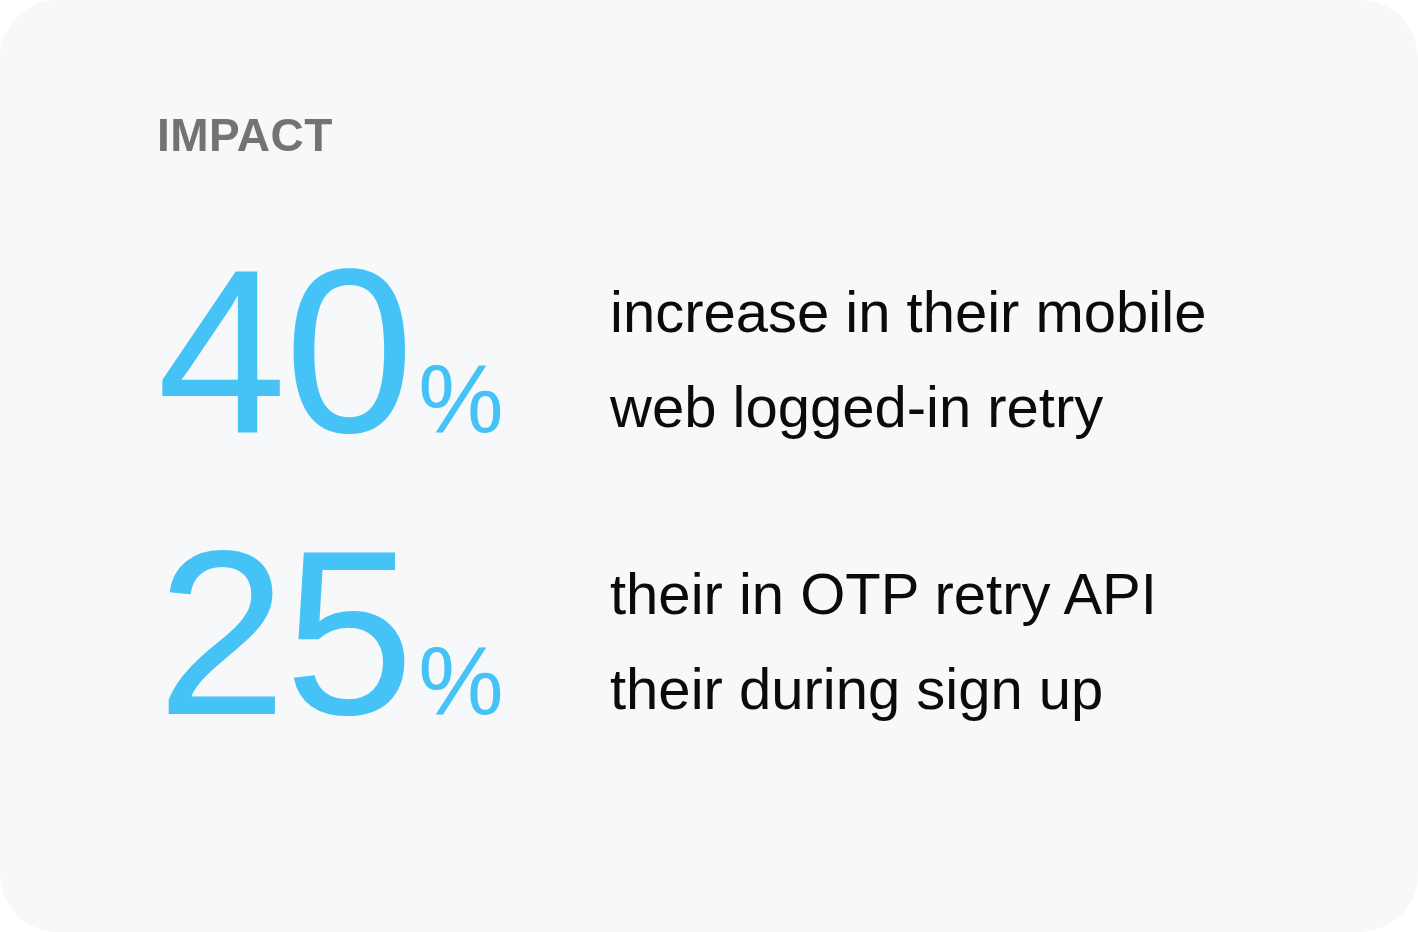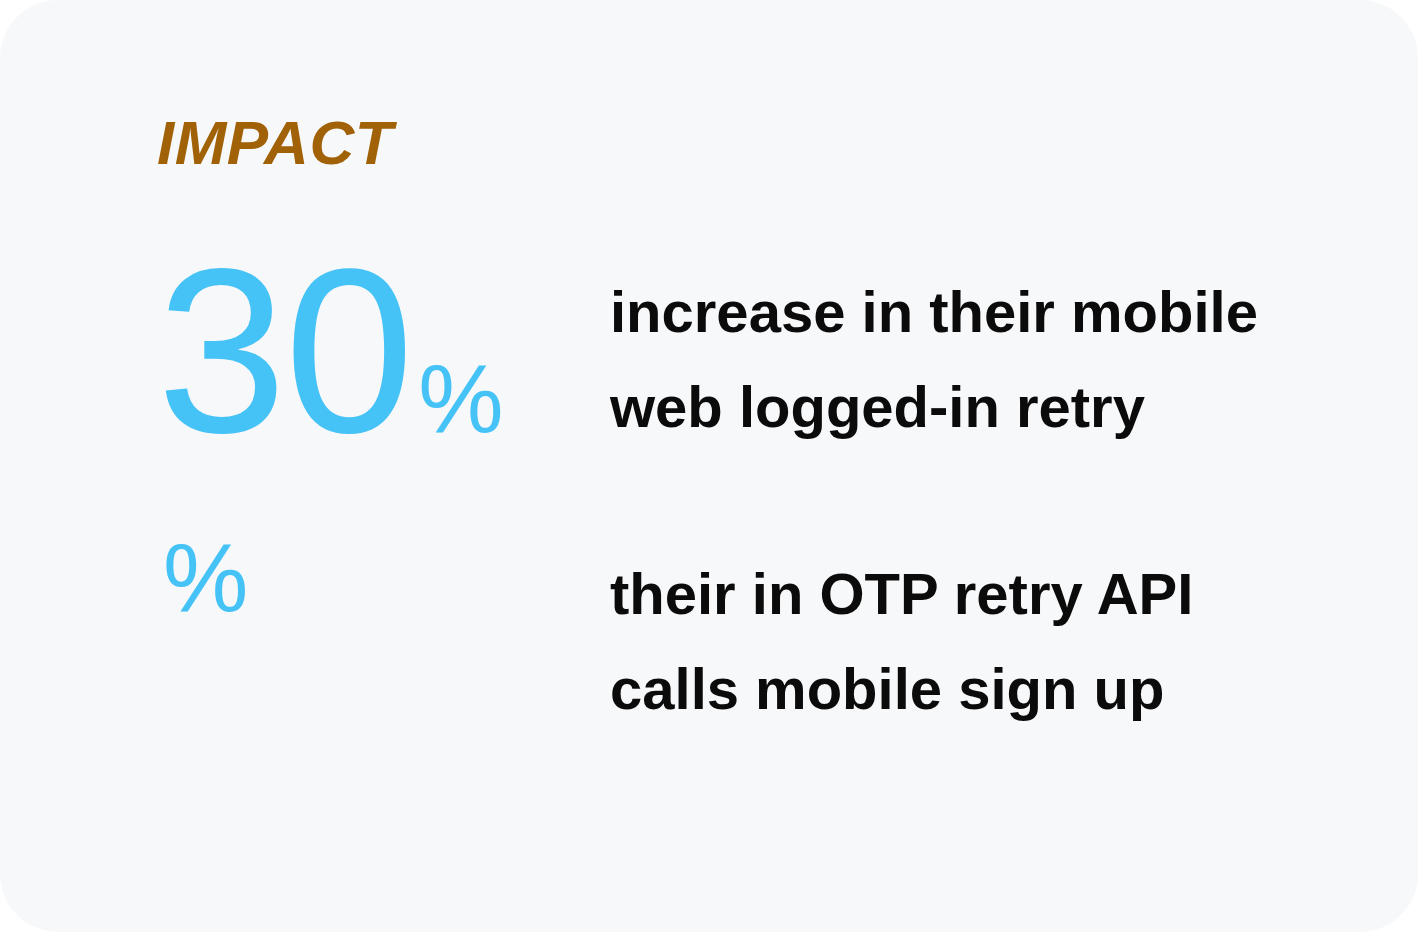--- a/index.html
+++ b/index.html
@@ -26,27 +26,26 @@
     border-radius: 58px;
     overflow: hidden;
   }
 
   
   .card-heading {
     position: absolute;
     left: 157px;
     top: 112px;
     margin: 0;
-    font-size: 62px;
+    font-size: 46px;
     font-weight: 700;
     line-height: 1.0;
     letter-spacing: 0.5px;
-    color: #a16207;
+    color: #737373;
     white-space: nowrap;
-    font-style: italic;
   }
 
   
   .stats-list {
     position: absolute;
     left: 0;
     top: 248px;
     width: 100%;
   }
 
@@ -85,54 +84,55 @@
     margin-left: 6px;
   }
 
   
   .stat-description {
     position: absolute;
     left: 610px;
     top: 16px;
     width: 700px;
     font-size: 58px;
-    font-weight: 700;
+    font-weight: 400;
     line-height: 95px;
     color: #0b0b0b;
   }
 
   .stat-description .desc-line {
     display: block;
     white-space: nowrap;
   }
 </style>
 </head>
 <body>
 
 <div class="impact-card">
 
   <h2 class="card-heading">IMPACT</h2>
 
   <div class="stats-list">
 
     <div class="stat-row">
       <div class="stat-figure">
-        <span class="stat-value">30</span>
+        <span class="stat-value">40</span>
         <span class="stat-unit">%</span>
       </div>
       <div class="stat-description">
         <span class="desc-line">increase in their mobile</span>
         <span class="desc-line">web logged-in retry</span>
       </div>
     </div>
 
     <div class="stat-row">
       <div class="stat-figure">
+        <span class="stat-value">25</span>
         <span class="stat-unit">%</span>
       </div>
       <div class="stat-description">
         <span class="desc-line">their in OTP retry API</span>
-        <span class="desc-line">calls mobile sign up</span>
+        <span class="desc-line">their during sign up</span>
       </div>
     </div>
 
   </div>
 </div>
 
 </body></html>

